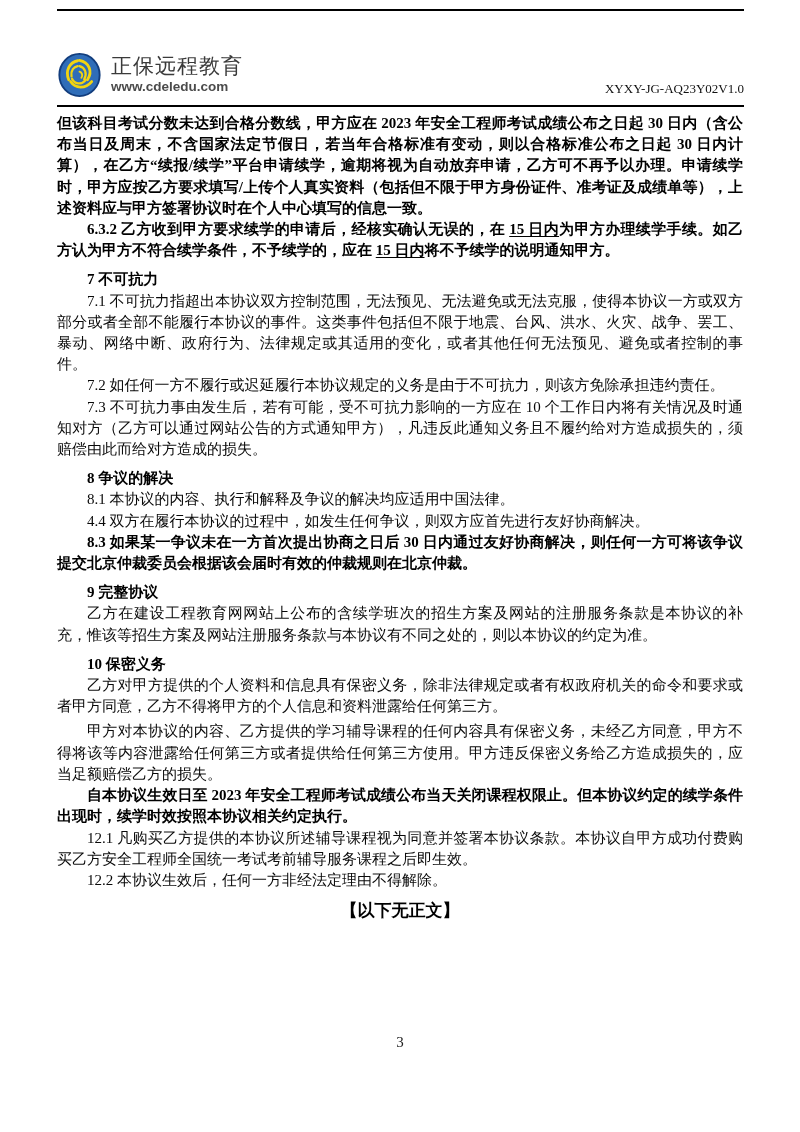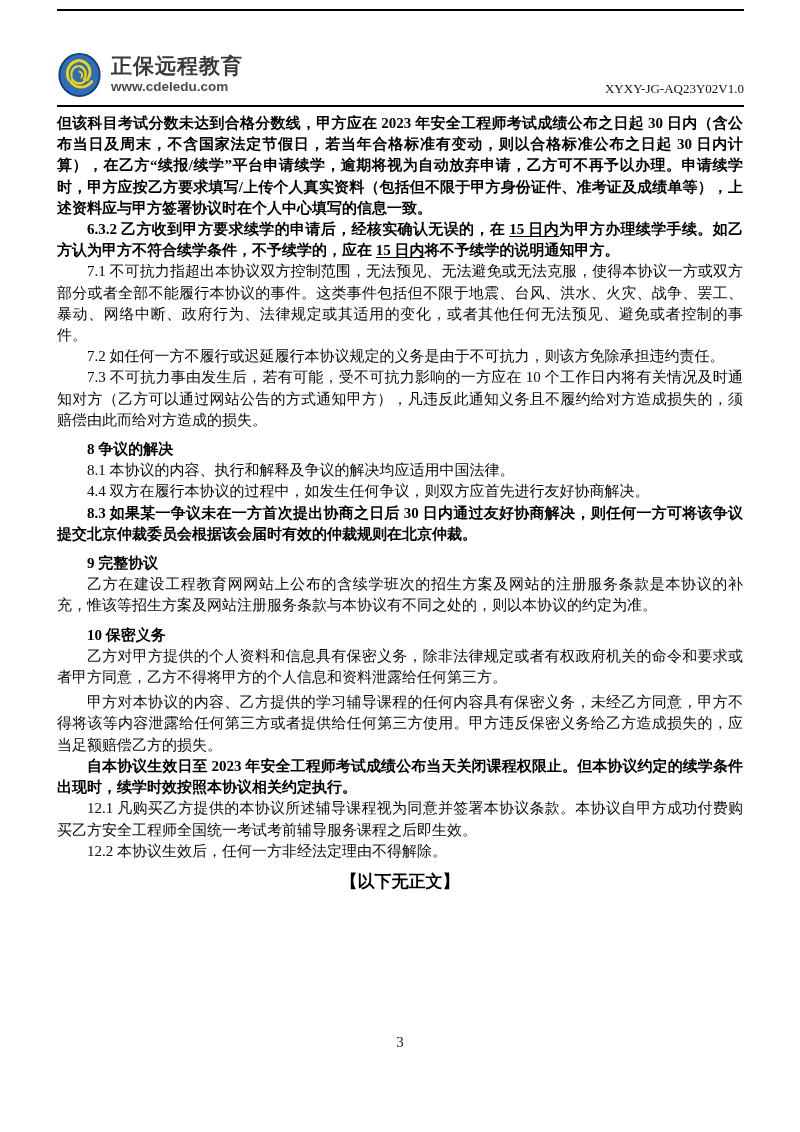--- a/index.html
+++ b/index.html
@@ -29,21 +29,21 @@
     justify-content: space-between;
     align-items: flex-end;
     padding-bottom: 7px;
     border-bottom: 2.5px solid #000;
   }
   .brand { display: flex; align-items: center; gap: 9px; }
   .brand-logo { width: 45px; height: 46px; flex: 0 0 auto; }
   .brand-text { display: flex; flex-direction: column; line-height: 1.05; }
   .brand-name {
     font-family: "Liberation Sans", "DejaVu Sans", sans-serif;
-    font-weight: 700;
+    font-weight: 400;
     font-size: 21px;
     color: #3a3a3a;
     letter-spacing: 1px;
   }
   .brand-url {
     font-family: "Liberation Sans", "DejaVu Sans", sans-serif;
     font-weight: 700;
     font-size: 13.5px;
     color: #4b4b4b;
     margin-top: 3px;
@@ -120,20 +120,21 @@
         </div>
       </div>
       <div class="doc-code">XYXY-JG-AQ23Y02V1.0</div>
     </div>
   </div>
 
   <div class="content">
 
     <p class="bold"><span>但该科目考试分数未达到合格分数线，甲方应在 2023 年安全工程师考试成绩公布之日起 30 日内（含公布当日及周末，不含国家法定节假日，若当年合格标准有变动，则以合格标准公布之日起 30 日内计算），在乙方“续报/续学”平台申请续学，逾期将视为自动放弃申请，乙方可不再予以办理。申请续学时，甲方应按乙方要求填写/上传个人真实资料（包括但不限于甲方身份证件、准考证及成绩单等），上述资料应与甲方签署协议时在个人中心填写的信息一致。</span></p>
       <p class="bold indent"><span>6.3.2 乙方收到甲方要求续学的申请后，经核实确认无误的，在 </span><u>15 日内</u><span>为甲方办理续学手续。如乙方认为甲方不符合续学条件，不予续学的，应在 </span><u>15 日内</u><span>将不予续学的说明通知甲方。</span></p>
+      <p class="heading gap"><span>7 不可抗力</span></p>
       <p class="indent"><span>7.1 不可抗力指超出本协议双方控制范围，无法预见、无法避免或无法克服，使得本协议一方或双方部分或者全部不能履行本协议的事件。这类事件包括但不限于地震、台风、洪水、火灾、战争、罢工、暴动、网络中断、政府行为、法律规定或其适用的变化，或者其他任何无法预见、避免或者控制的事件。</span></p>
       <p class="indent"><span>7.2 如任何一方不履行或迟延履行本协议规定的义务是由于不可抗力，则该方免除承担违约责任。</span></p>
       <p class="indent"><span>7.3 不可抗力事由发生后，若有可能，受不可抗力影响的一方应在 10 个工作日内将有关情况及时通知对方（乙方可以通过网站公告的方式通知甲方），凡违反此通知义务且不履约给对方造成损失的，须赔偿由此而给对方造成的损失。</span></p>
       <p class="heading gap"><span>8 争议的解决</span></p>
       <p class="indent"><span>8.1 本协议的内容、执行和解释及争议的解决均应适用中国法律。</span></p>
       <p class="indent"><span>4.4 双方在履行本协议的过程中，如发生任何争议，则双方应首先进行友好协商解决。</span></p>
       <p class="bold indent"><span>8.3 如果某一争议未在一方首次提出协商之日后 30 日内通过友好协商解决，则任何一方可将该争议提交北京仲裁委员会根据该会届时有效的仲裁规则在北京仲裁。</span></p>
       <p class="heading gap"><span>9 完整协议</span></p>
       <p class="indent"><span>乙方在建设工程教育网网站上公布的含续学班次的招生方案及网站的注册服务条款是本协议的补充，惟该等招生方案及网站注册服务条款与本协议有不同之处的，则以本协议的约定为准。</span></p>
       <p class="heading gap"><span>10 保密义务</span></p>

